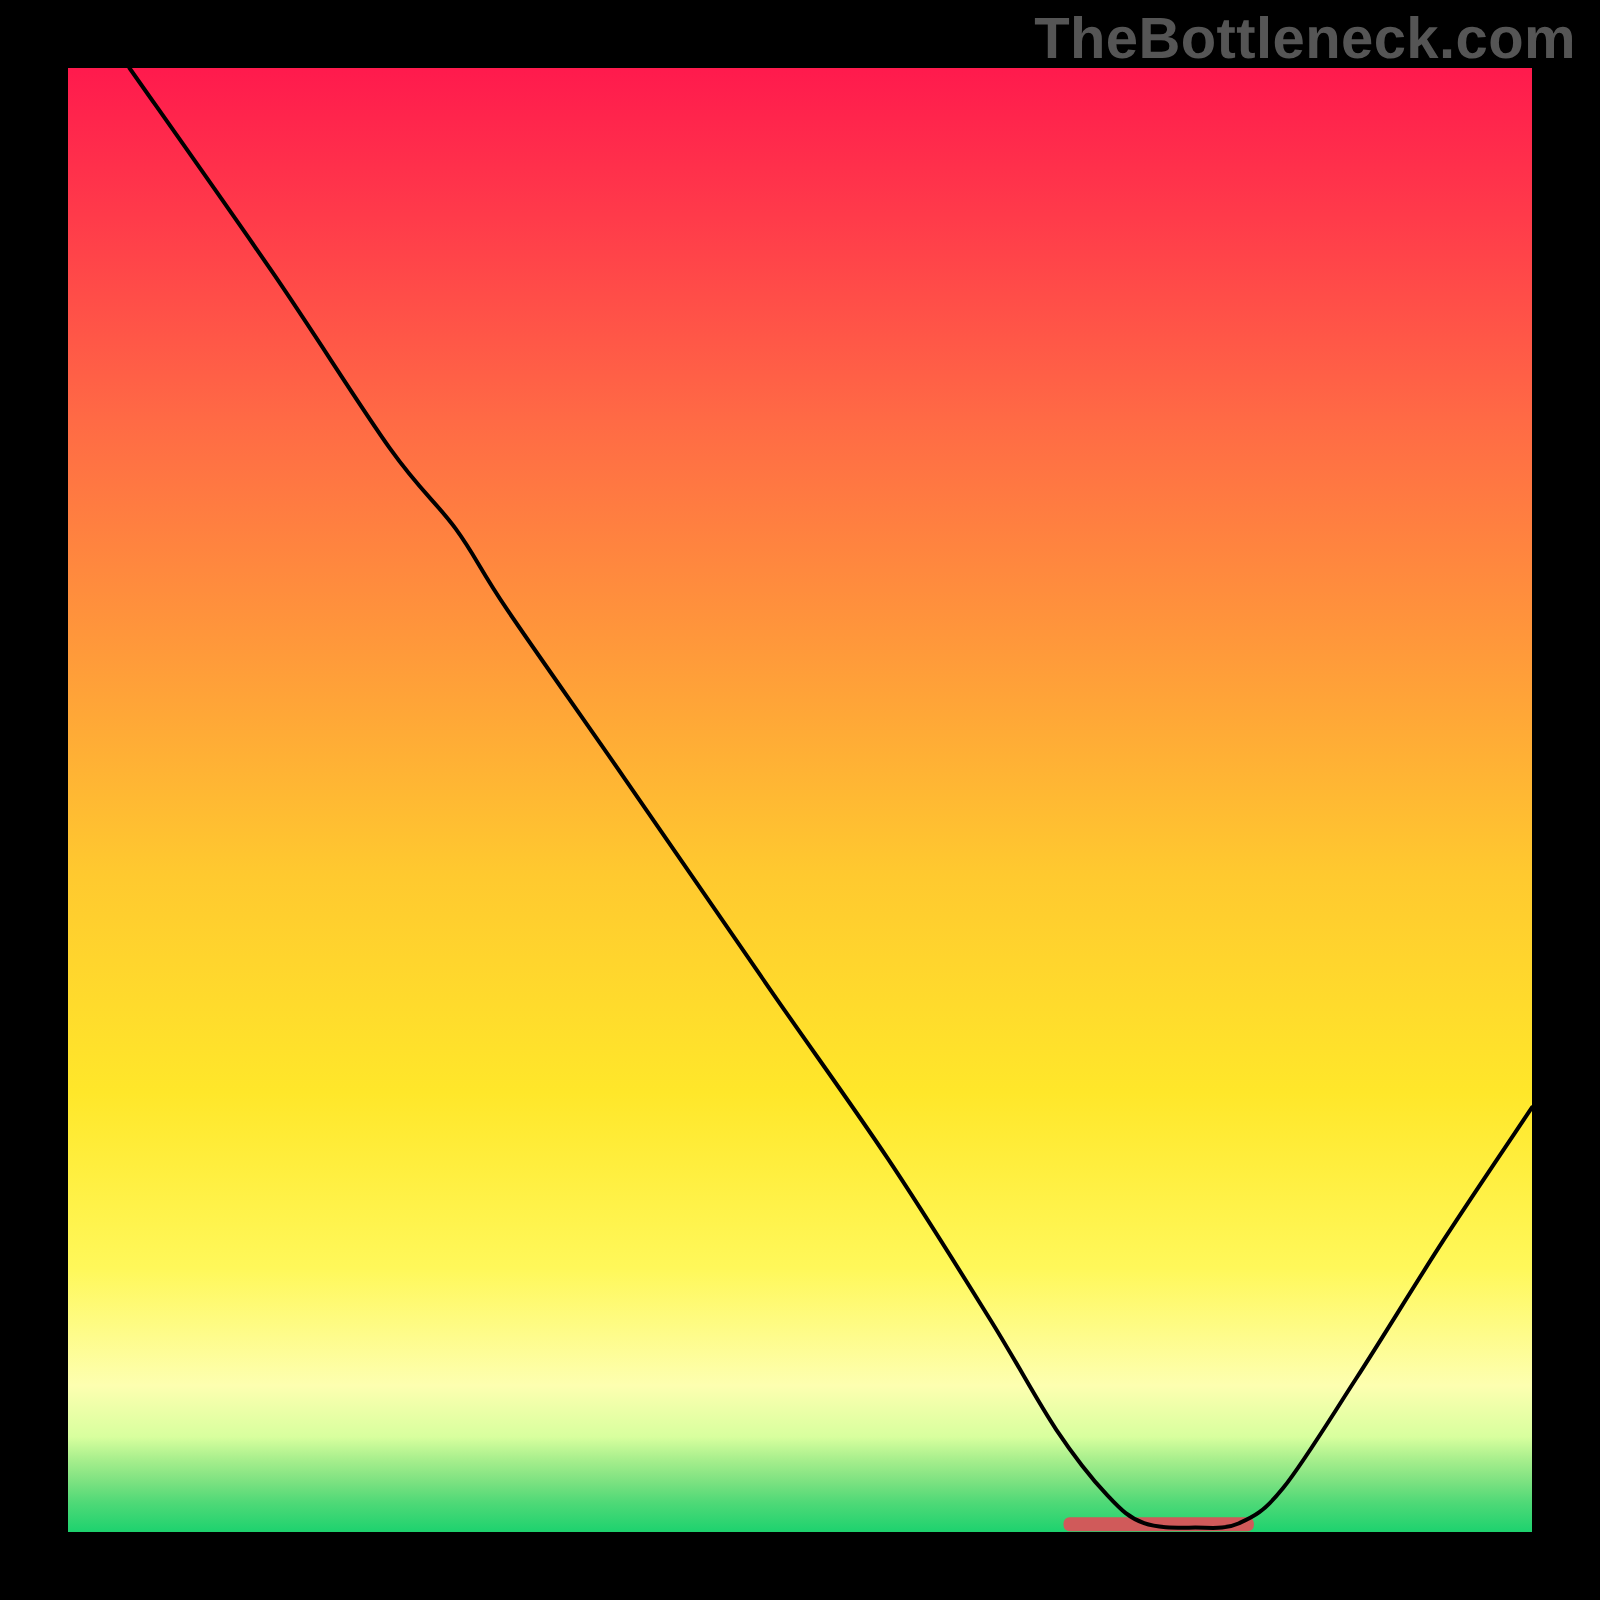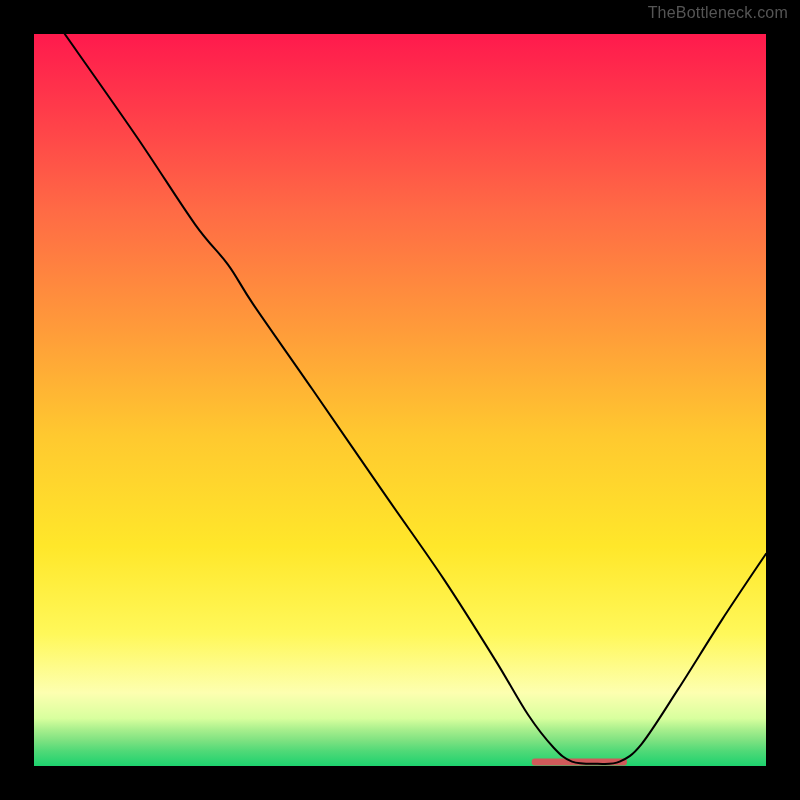--- a/index.html
+++ b/index.html
@@ -13,22 +13,22 @@
   .container {
     position: relative;
     width: 800px;
     height: 800px;
   }
   .watermark {
     position: absolute;
     top: 4px;
     right: 12px;
     color: #555;
-    font-size: 16px;
-    font-weight: 400;
+    font-size: 29px;
+    font-weight: 700;
     letter-spacing: 0.2px;
     z-index: 10;
   }
   .plot {
     position: absolute;
     left: 34px;
     top: 34px;
     width: 732px;
     height: 732px;
   }

